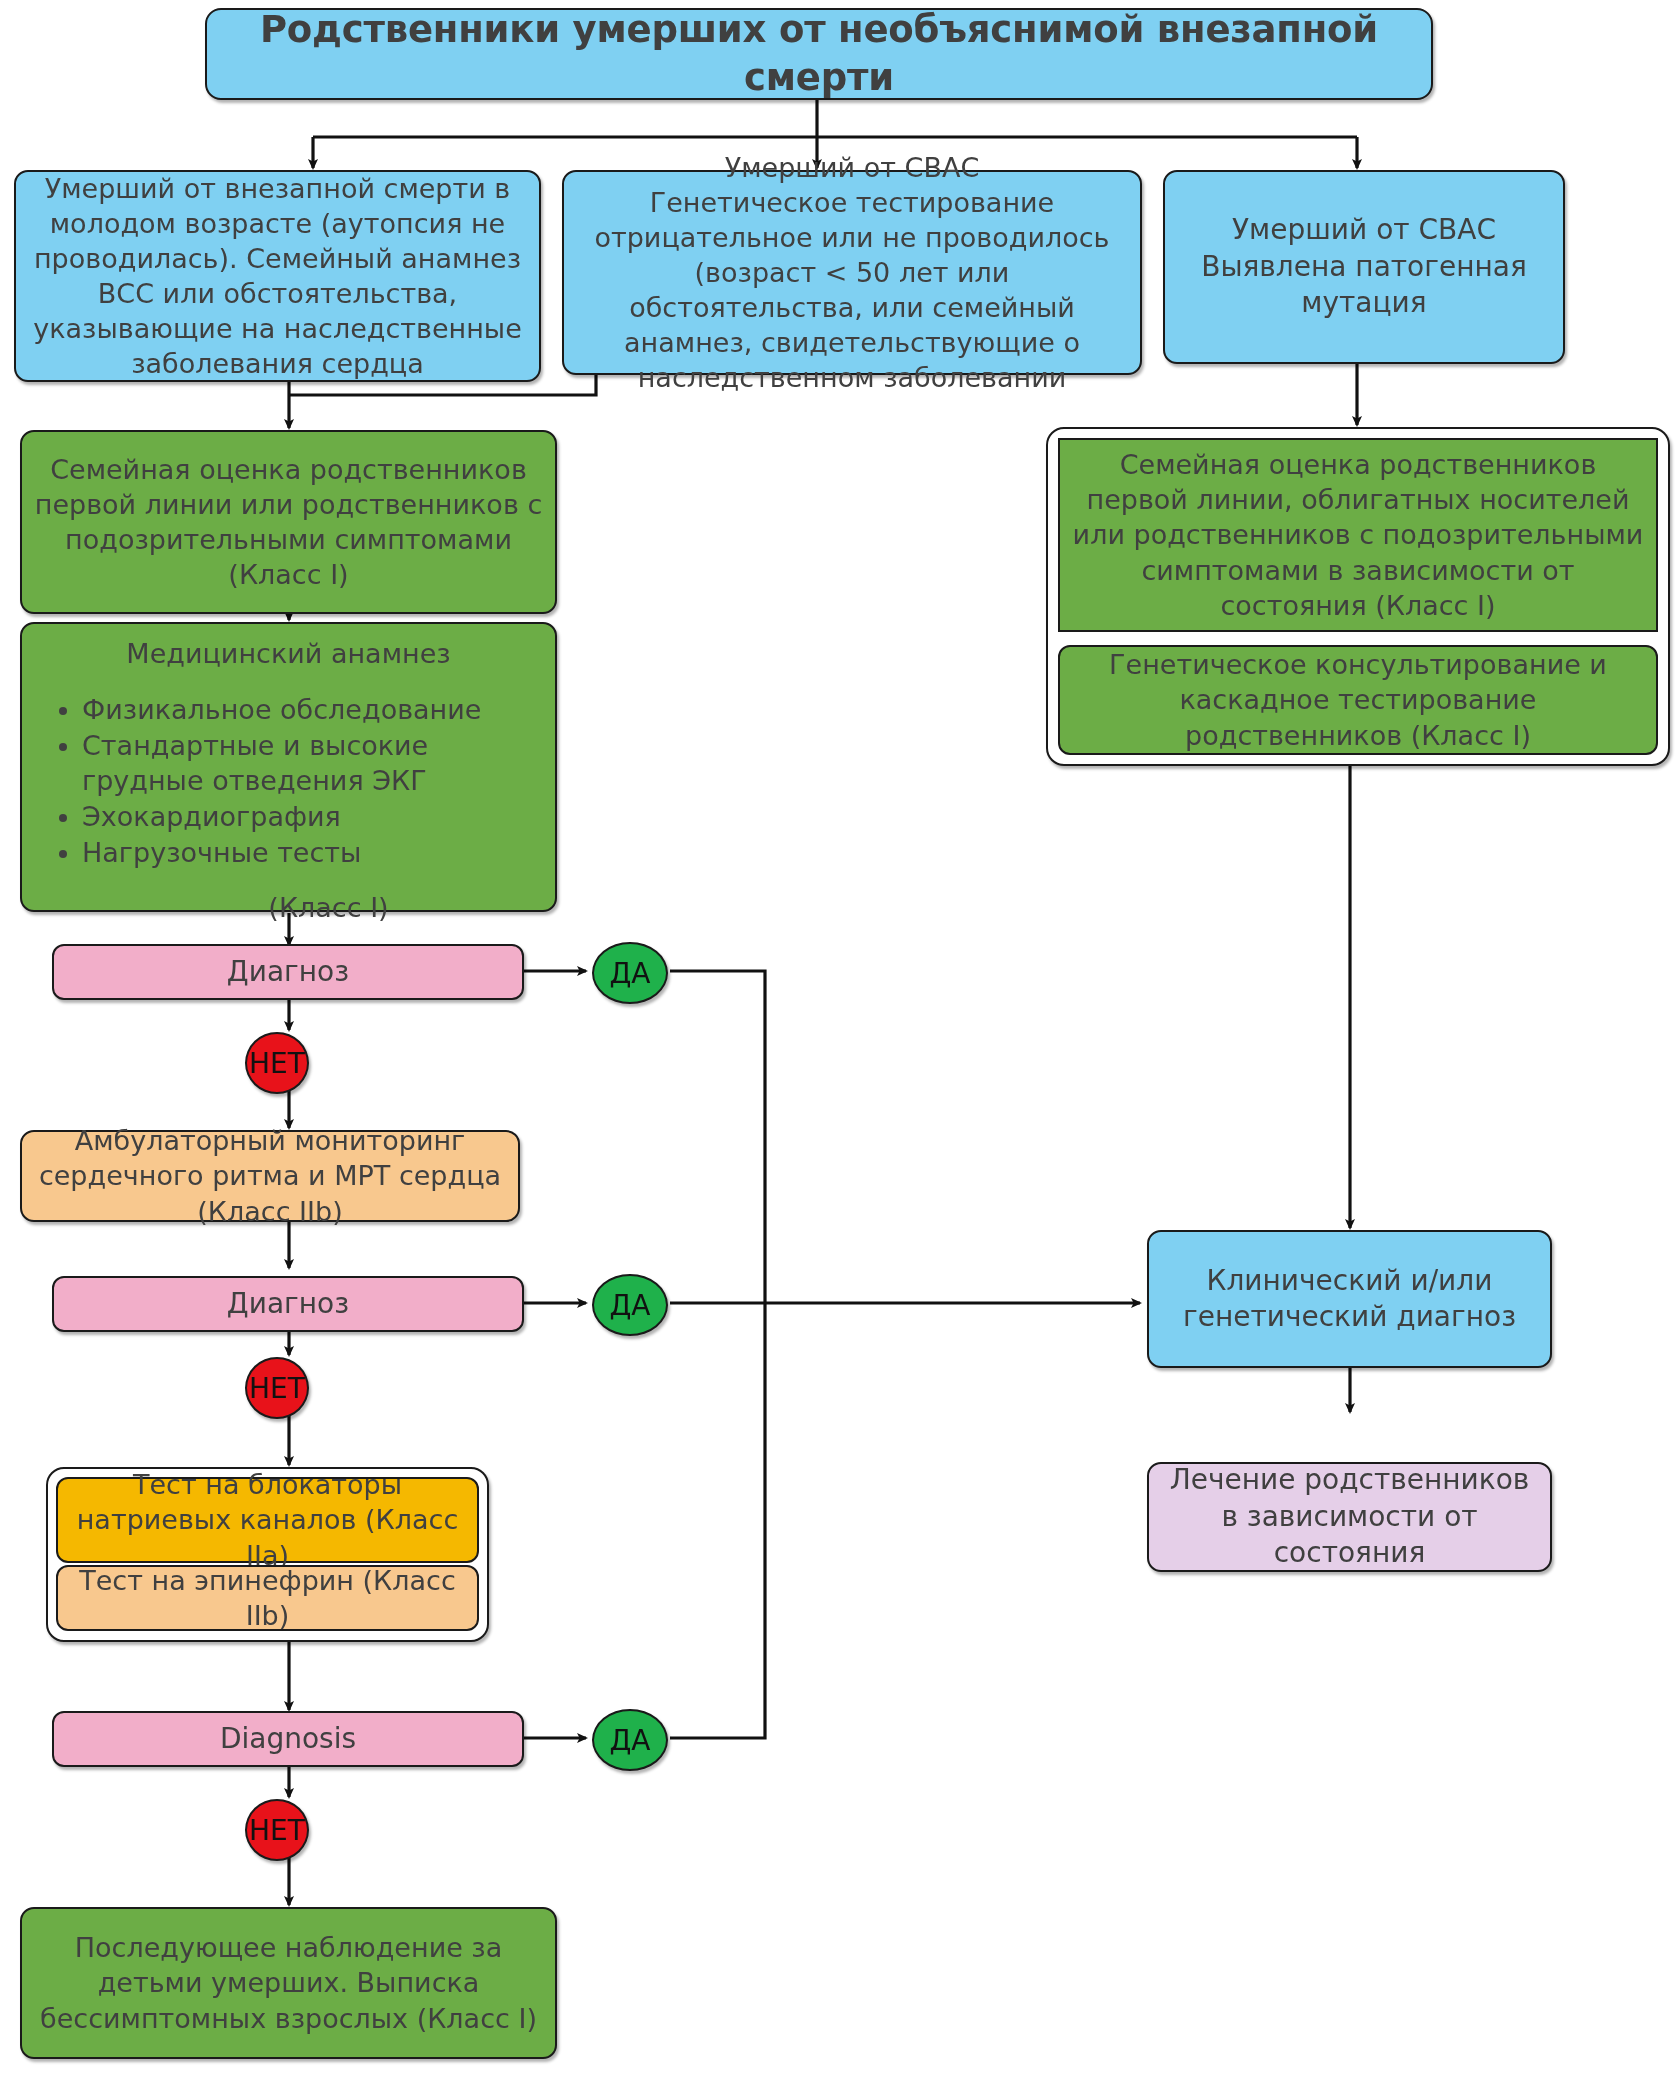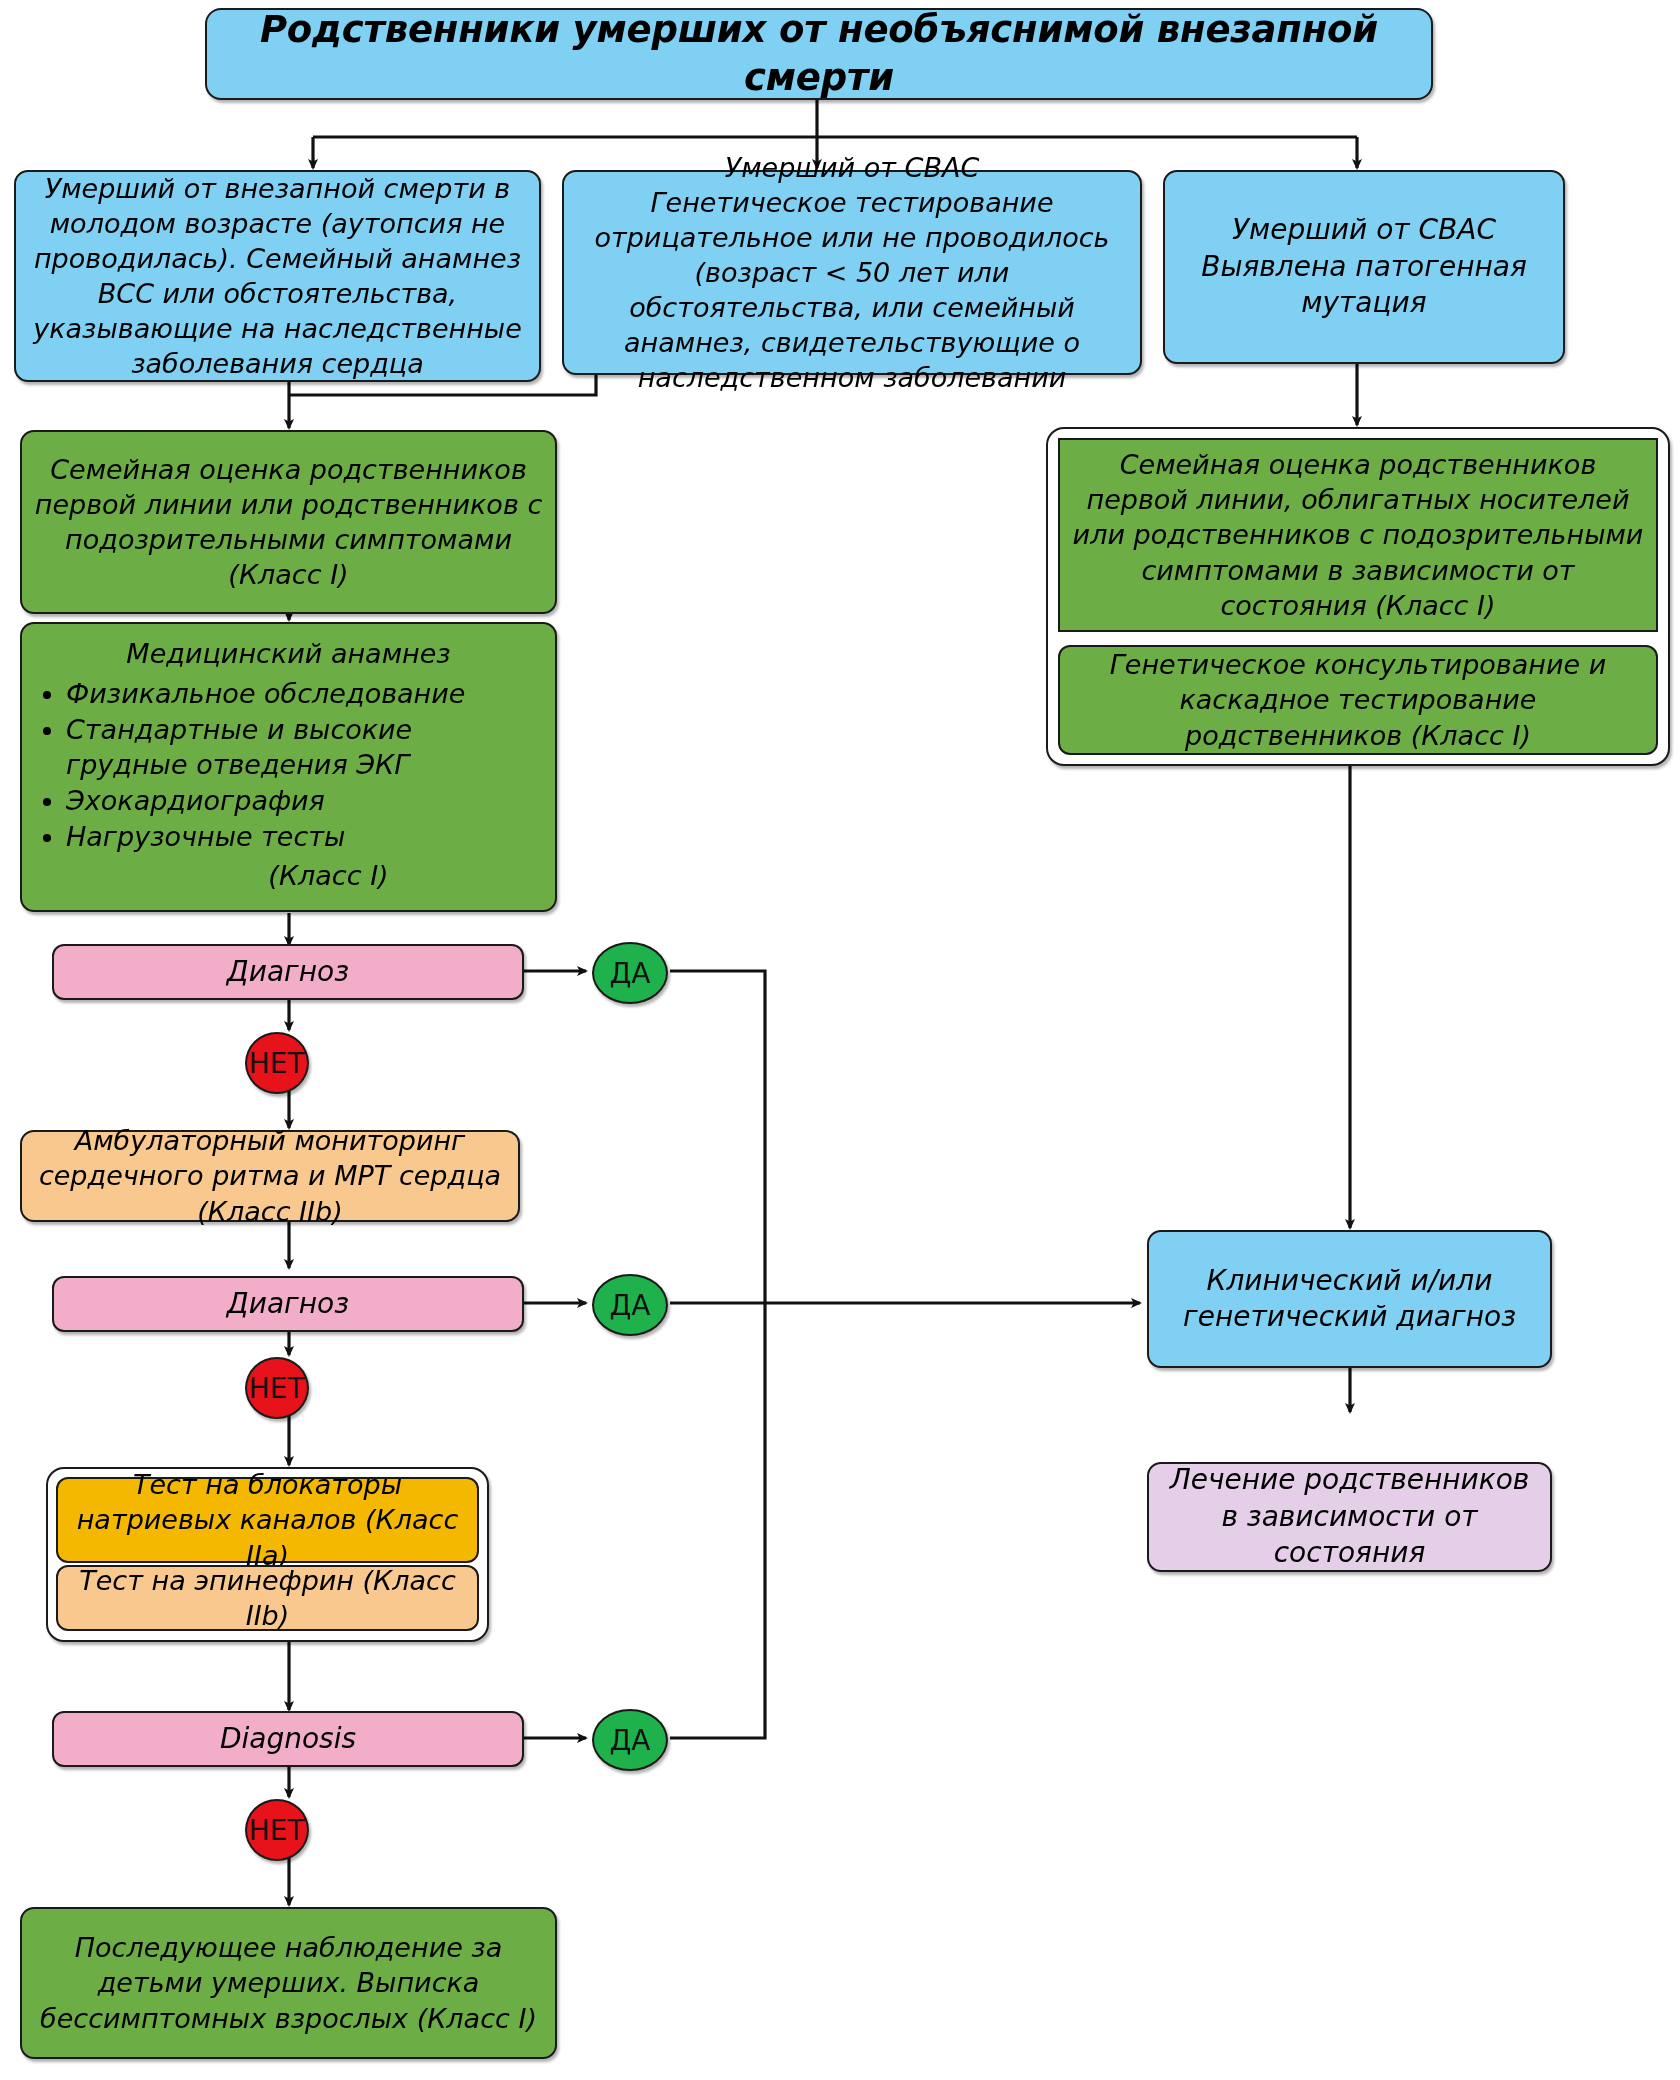--- a/index.html
+++ b/index.html
@@ -13,25 +13,24 @@
   #canvas{position:absolute;left:0;top:0;width:1680px;height:2080px;}
   .node{
     position:absolute;
     box-sizing:border-box;
     border:2px solid #1a1a1a;
     border-radius:14px;
     display:flex;
     align-items:center;
     justify-content:center;
     text-align:center;
-    color:#000000;
+    color:#404040;
     line-height:1.3;
     padding:6px 10px;
     box-shadow:2px 3px 3px rgba(0,0,0,0.30);
-    font-style:italic;
   }
   .blue{background:#7fd0f2;}
   .green{background:#6cad46;}
   .pink{background:#f2aec9;}
   .orange{background:#f8c88e;}
   .yellow{background:#f5b800;}
   .lilac{background:#e5cfe8;}
   .title{
     font-size:37px;font-weight:bold;letter-spacing:-0.2px;
   }
@@ -45,21 +44,21 @@
   }
   .circle.yes{background:#1fb14b;}
   .circle.no{background:#e8121a;}
   .multiline{display:block;white-space:pre-line;}
   .bulletbox{
     align-items:flex-start;justify-content:flex-start;
     flex-direction:column;
     padding:12px 18px;
   }
   .bulletbox .hd{width:100%;text-align:center;margin-bottom:4px;}
-  .bulletbox ul{margin:0;padding-left:26px;text-align:left;}
+  .bulletbox ul{margin:16px;padding-left:26px;text-align:left;}
   .bulletbox li{margin:1px 0;}
   .bulletbox .ft{width:100%;text-align:center;margin-top:2px;padding-left:40px;}
   .groupbox{
     position:absolute;box-sizing:border-box;
     background:#ffffff;border:2px solid #1a1a1a;border-radius:18px;
     box-shadow:2px 3px 3px rgba(0,0,0,0.30);
   }
   svg.lines{position:absolute;left:0;top:0;width:1680px;height:2080px;pointer-events:none;}
 </style>
 </head>

